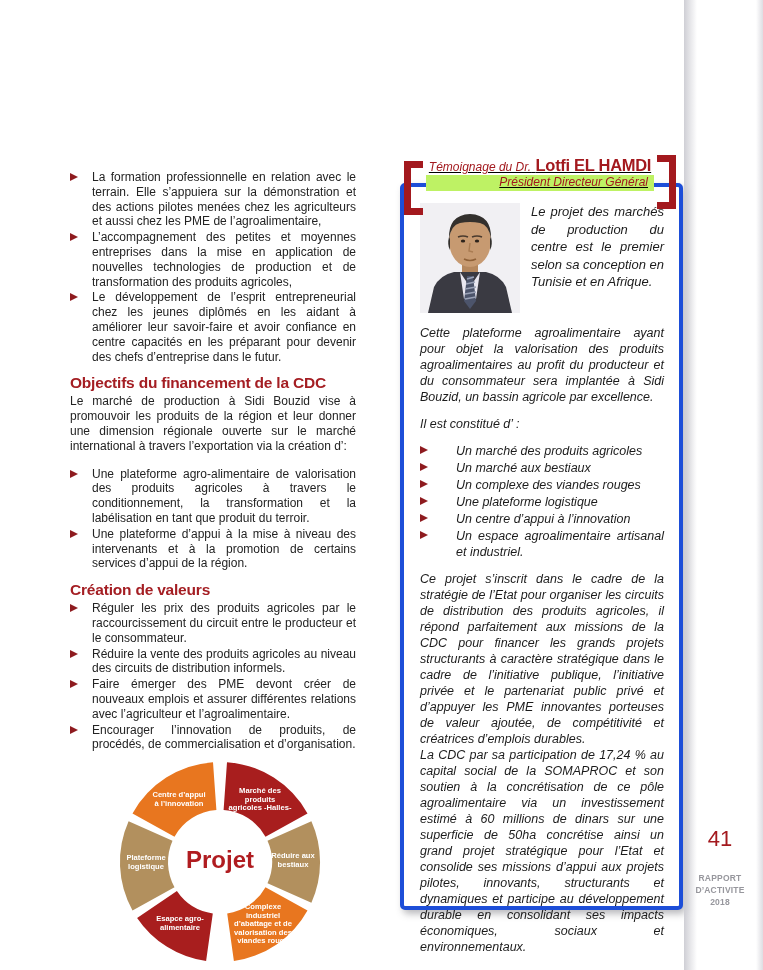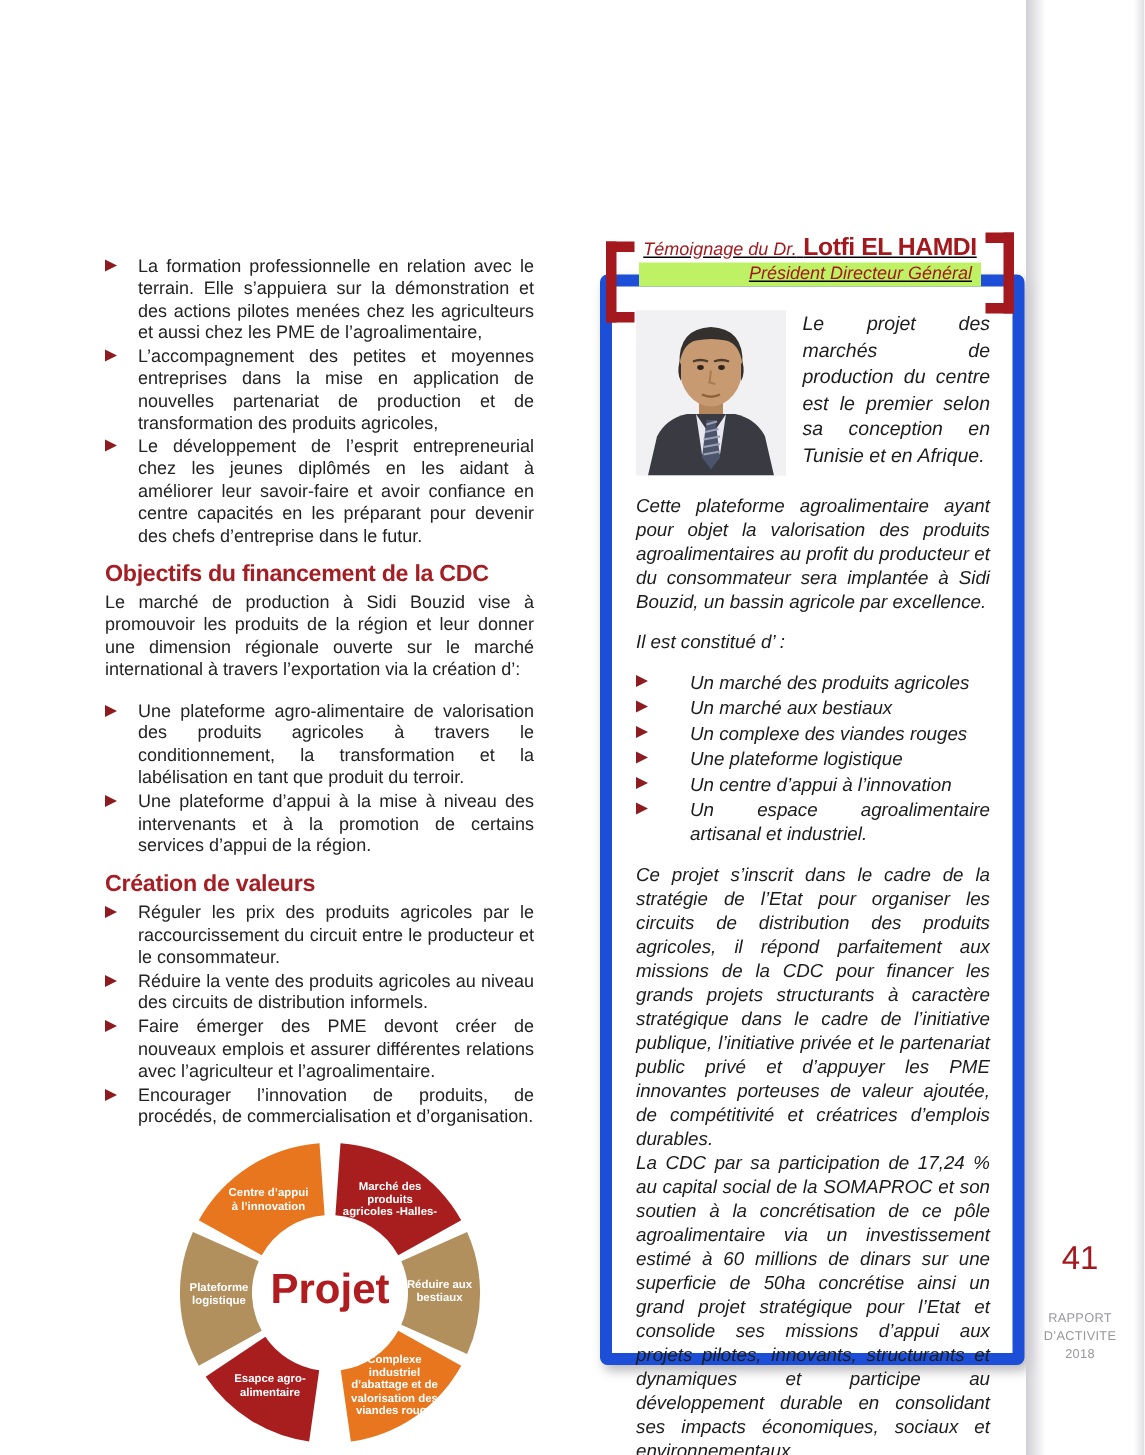--- a/index.html
+++ b/index.html
@@ -15,30 +15,30 @@
   ul.blist li{position:relative;padding-left:22px;margin:0 0 1px 0;}
   .tri{position:absolute;left:0;top:3px;width:0;height:0;
     border-left:8px solid #8e1b1f;border-top:4.5px solid transparent;border-bottom:4.5px solid transparent;display:inline-block;}
   h2.red-head{color:#a41e23;font-size:15.5px;line-height:17px;margin:10px 0 3px 0;font-weight:bold;letter-spacing:-0.2px;}
   
   .diagram{position:relative;width:240px;height:202px;margin:10px 0 0 30px;}
   .diagram svg{position:absolute;left:0;top:0;}
   .seg-label{position:absolute;transform:translate(-50%,-50%);color:#ffffff;
     font-size:7.6px;line-height:8.6px;text-align:center;font-weight:bold;}
   .center-label{position:absolute;left:120px;top:98px;transform:translate(-50%,-50%);
-    color:#b01c20;font-size:28px;font-weight:bold;}
+    color:#b01c20;font-size:24px;font-weight:bold;}
   .lb0{left:79px;top:38px;width:54px;}
   .lb1{left:160px;top:38px;width:64px;}
   .lb2{left:193px;top:99px;width:52px;}
   .lb3{left:163px;top:162px;width:58px;}
   .lb4{left:80px;top:162px;width:60px;}
   .lb5{left:46px;top:101px;width:56px;}
   
   .t-box{position:absolute;left:400px;top:183px;width:283px;height:727px;box-sizing:border-box;
-    border:8px solid #1d4ed8;border-radius:5px;background:#fff;
+    border:4px solid #1d4ed8;border-radius:5px;background:#fff;
     box-shadow:3px 4px 7px rgba(60,60,70,.35);}
   .t-box-inner{padding:16px 15px 10px 16px;font-style:italic;color:#1c1c1c;
     font-size:12.5px;line-height:16px;text-align:justify;}
   .t-header{position:absolute;left:404px;top:155px;width:272px;z-index:3;display:flex;align-items:flex-start;text-decoration:underline;}
   .bracket{width:12px;height:40px;flex:0 0 auto;}
   .bracket-left{border-left:7px solid #a3191e;border-top:7px solid #a3191e;border-bottom:7px solid #a3191e;margin-top:6px;}
   .bracket-right{border-right:7px solid #a3191e;border-top:7px solid #a3191e;border-bottom:7px solid #a3191e;}
   .t-header-text{flex:1;padding:0 3px;}
   .t-line1{background:#fff;text-align:center;padding:1px 2px 0 2px;white-space:nowrap;}
   .t-prefix{font-style:italic;color:#a3191e;font-size:12px;}
@@ -52,30 +52,30 @@
   ul.blist.it li{padding-left:36px;}
   ul.blist.it{margin-bottom:11px;}
   
   .edge-shadow{position:absolute;left:684px;top:0;width:13px;height:970px;
     background:linear-gradient(to right,#cfcfd5,rgba(255,255,255,0));}
   .right-edge{position:absolute;right:0;top:0;width:7px;height:970px;
     background:linear-gradient(to left,#dddde2,rgba(255,255,255,0));}
   .page-number{position:absolute;left:692px;top:826px;width:56px;text-align:center;
     color:#a3191e;font-weight:normal;font-size:22px;}
   .footer-block{position:absolute;left:688px;top:872px;width:64px;text-align:center;
-    color:#97979d;font-weight:normal;font-size:8.5px;line-height:12px;letter-spacing:.2px;}
+    color:#97979d;font-weight:bold;font-size:8.5px;line-height:12px;letter-spacing:.2px;}
 </style>
 </head>
 <body>
 
 <div class="left-col">
 
   <ul class="blist">
     <li><span class="tri"></span><span>La formation professionnelle en relation avec le terrain. Elle s’appuiera sur la démonstration et des actions pilotes menées chez les agriculteurs et aussi chez les PME de l’agroalimentaire,</span></li>
-    <li><span class="tri"></span><span>L’accompagnement des petites et moyennes entreprises dans la mise en application de nouvelles partenariat de production et de transformation des produits agricoles,</span></li>
+    <li><span class="tri"></span><span>L’accompagnement des petites et moyennes entreprises dans la mise en application de nouvelles technologies de production et de transformation des produits agricoles,</span></li>
     <li><span class="tri"></span><span>Le développement de l’esprit entrepreneurial chez les jeunes diplômés en les aidant à améliorer leur savoir-faire et avoir confiance en centre capacités en les préparant pour devenir des chefs d’entreprise dans le futur.</span></li>
   </ul>
 
   <h2 class="red-head">Objectifs du financement de la CDC</h2>
   <p>Le marché de production à Sidi Bouzid vise à promouvoir les produits de la région et leur donner une dimension régionale ouverte sur le marché international à travers l’exportation via la création d’:</p>
 
   <ul class="blist">
     <li><span class="tri"></span><span>Une plateforme agro-alimentaire de valorisation des produits agricoles à travers le conditionnement, la transformation et la labélisation en tant que produit du terroir.</span></li>
     <li><span class="tri"></span><span>Une plateforme d’appui à la mise à niveau des intervenants et à la promotion de certains services d’appui de la région.</span></li>
   </ul>

